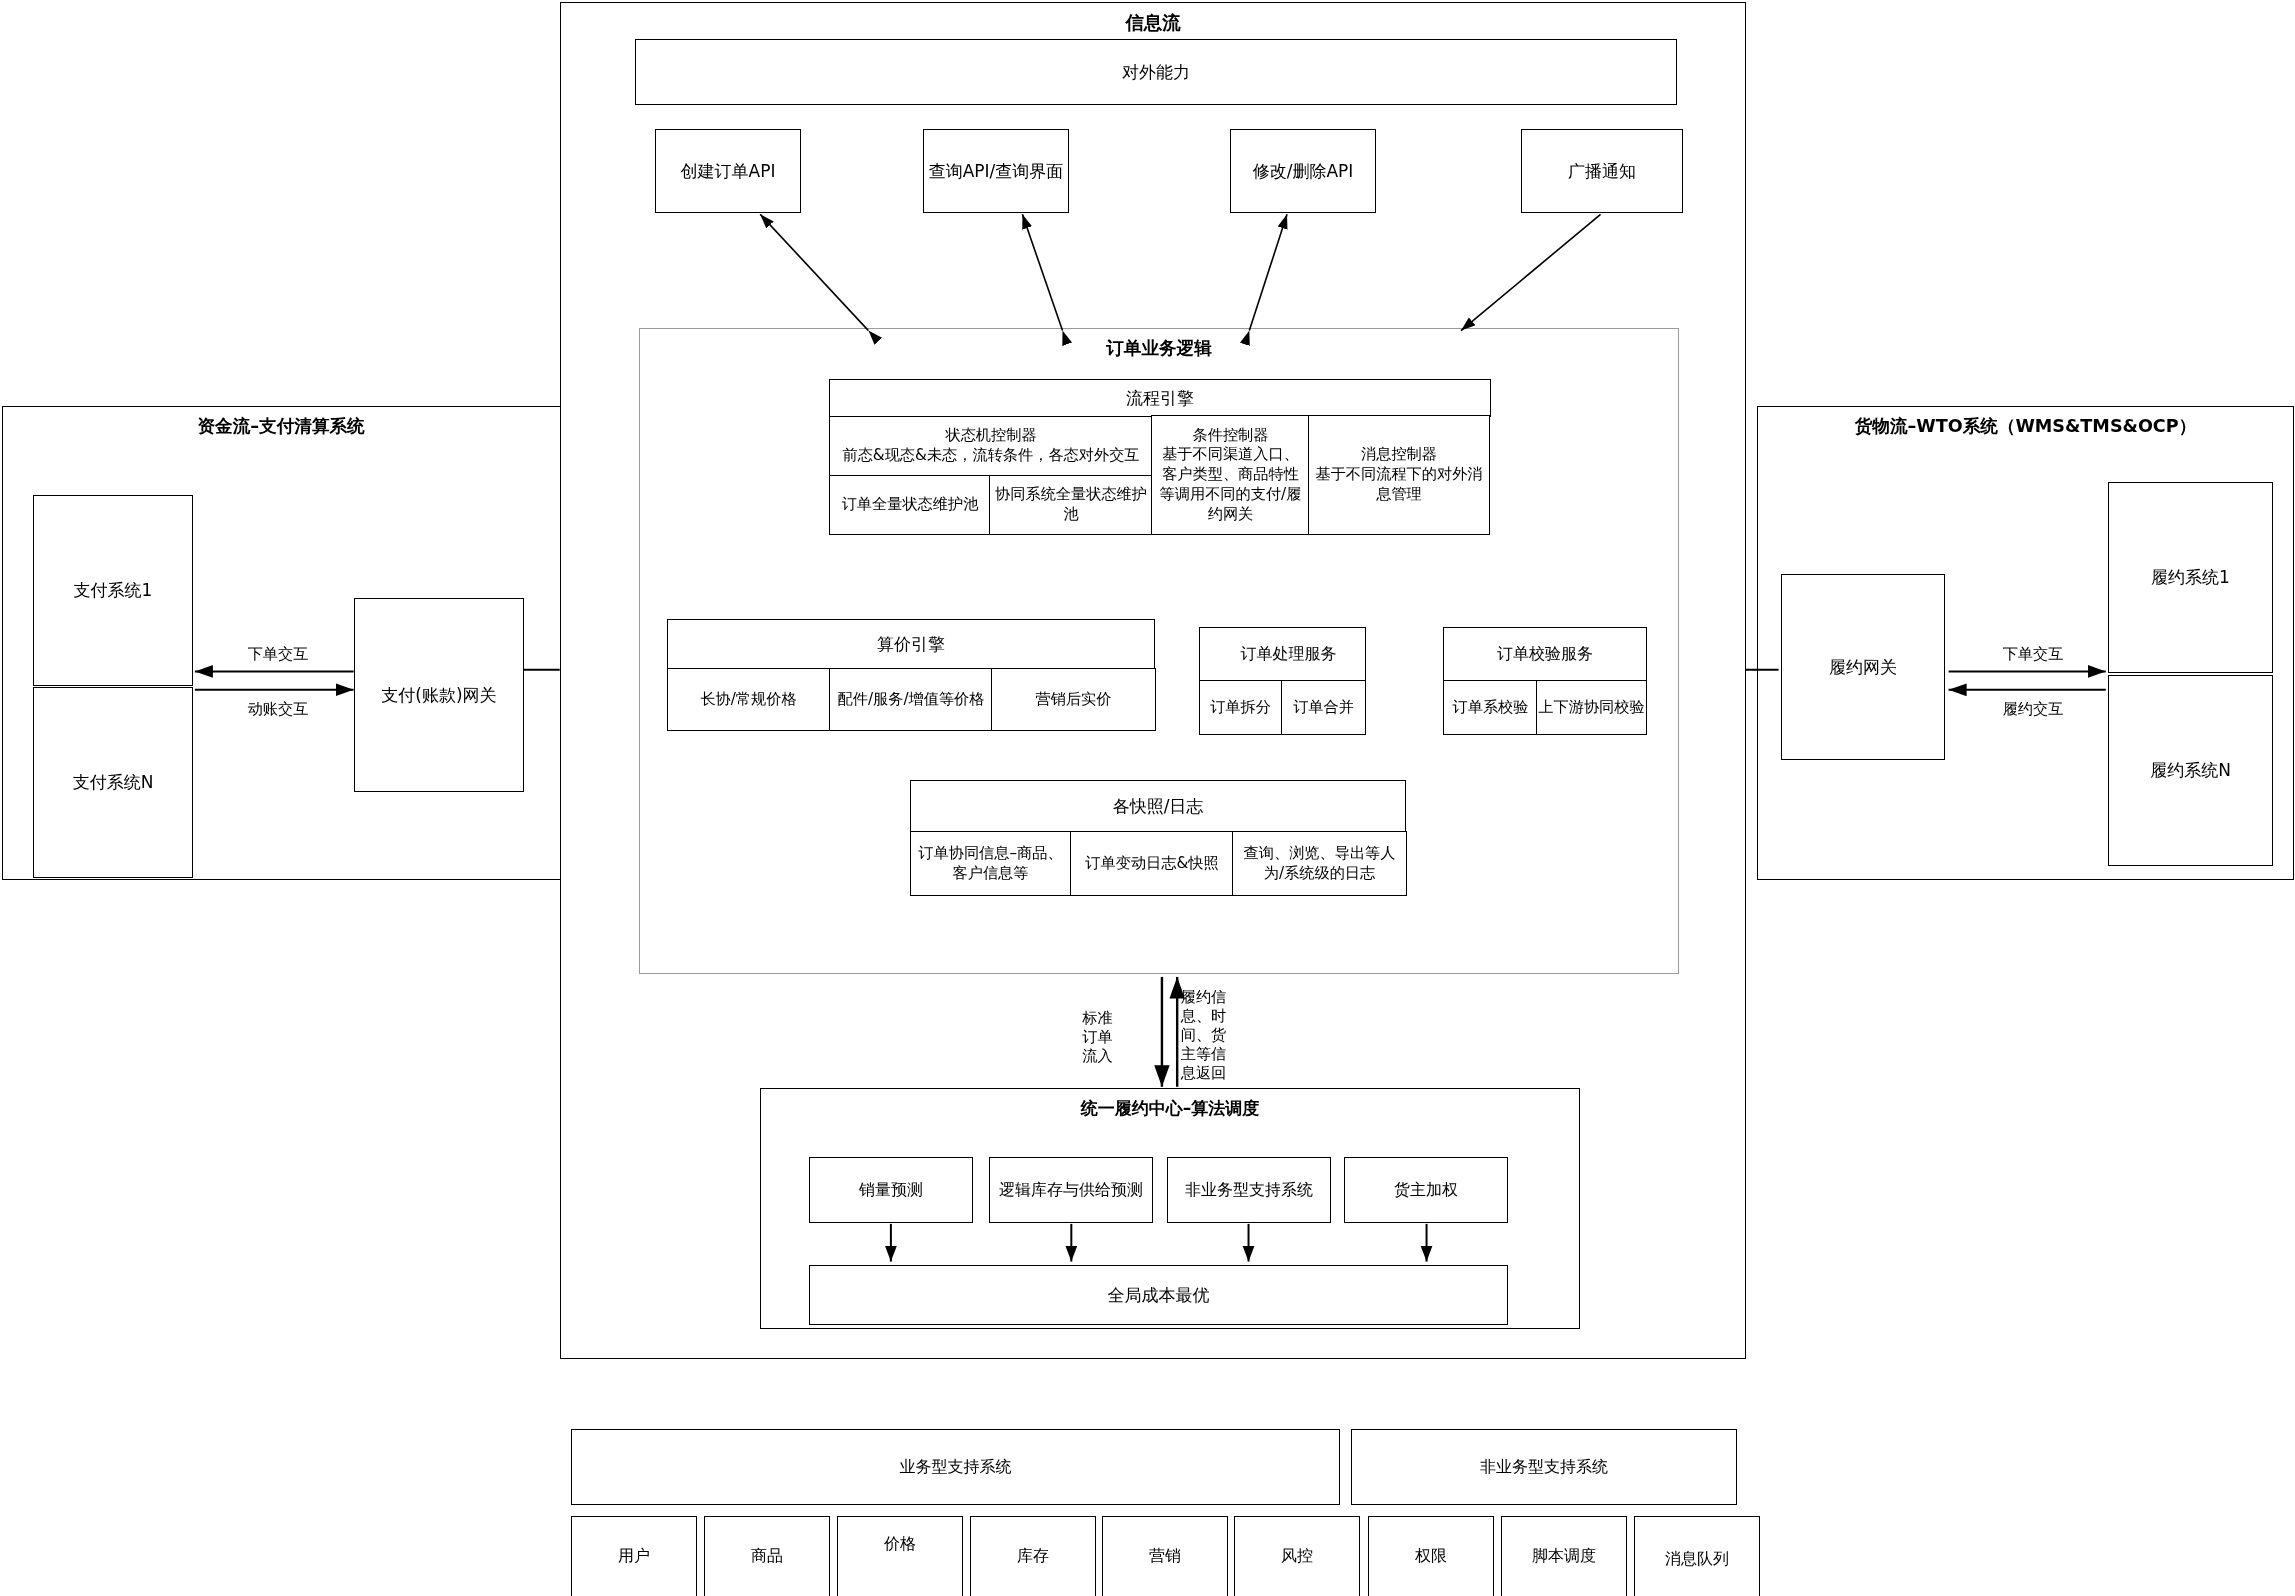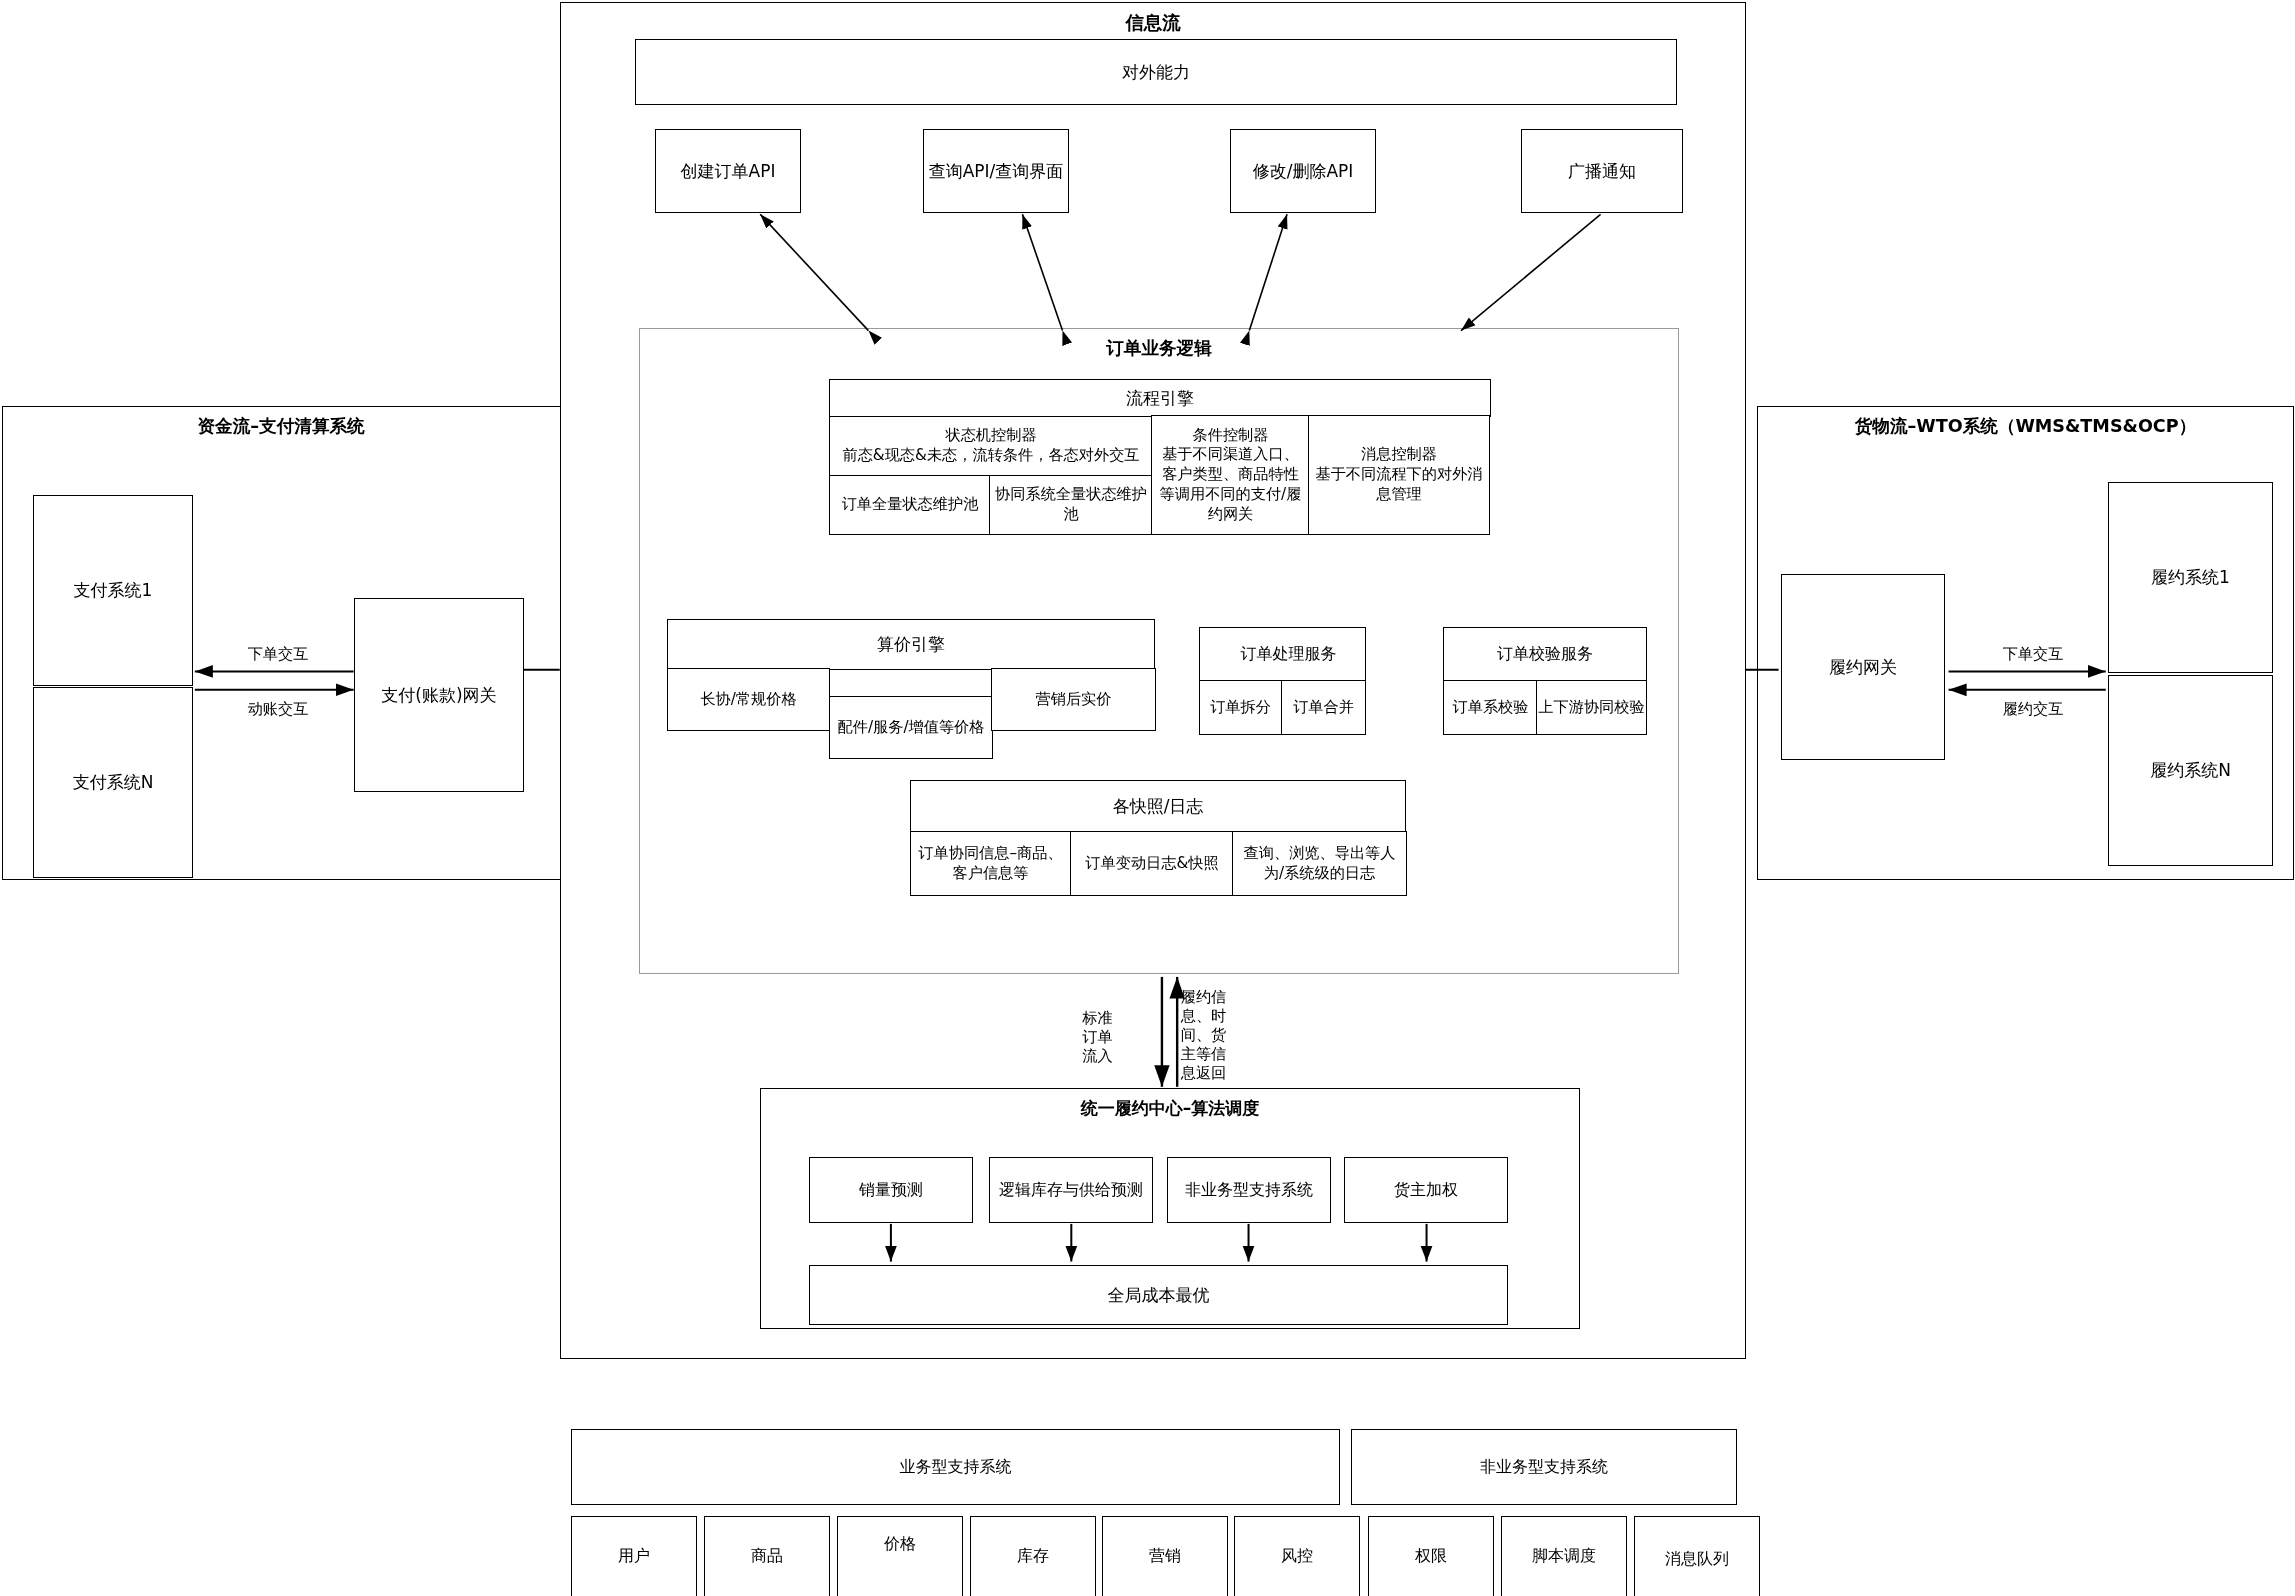--- a/index.html
+++ b/index.html
@@ -54,21 +54,21 @@
     <div>基于不同渠道入口、客户类型、商品特性等调用不同的支付/履约网关</div>
   </div>
 
   <div class="cell" style="left:1308px;top:415px;width:182px;height:120px;font-size:15.2px;flex-direction:column;padding:0 4.8px;">
     <div>消息控制器</div>
     <div>基于不同流程下的对外消息管理</div>
   </div>
 
   <div class="cell" style="left:667px;top:619px;width:488px;height:51px;font-size:17px;">算价引擎</div>
   <div class="cell" style="left:667px;top:668px;width:163px;height:63px;font-size:15.2px;">长协/常规价格</div>
-  <div class="cell" style="left:829px;top:668px;width:164px;height:63px;font-size:15.2px;margin-top:28px;">配件/服务/增值等价格</div>
+  <div class="cell" style="left:829px;top:668px;width:164px;height:63px;font-size:15.2px;">配件/服务/增值等价格</div>
   <div class="cell" style="left:991px;top:668px;width:165px;height:63px;font-size:15.2px;">营销后实价</div>
 
   <div class="cell" style="left:1199px;top:627px;width:167px;height:55px;font-size:16px;padding-left:12px;">订单处理服务</div>
   <div class="cell" style="left:1199px;top:680px;width:83px;height:55px;font-size:15.2px;">订单拆分</div>
   <div class="cell" style="left:1281px;top:680px;width:85px;height:55px;font-size:15.2px;">订单合并</div>
 
   <div class="cell" style="left:1443px;top:627px;width:204px;height:55px;font-size:16px;">订单校验服务</div>
   <div class="cell" style="left:1443px;top:680px;width:95px;height:55px;font-size:15.2px;">订单系校验</div>
   <div class="cell" style="left:1536px;top:680px;width:111px;height:55px;font-size:15.2px;">上下游协同校验</div>
 

